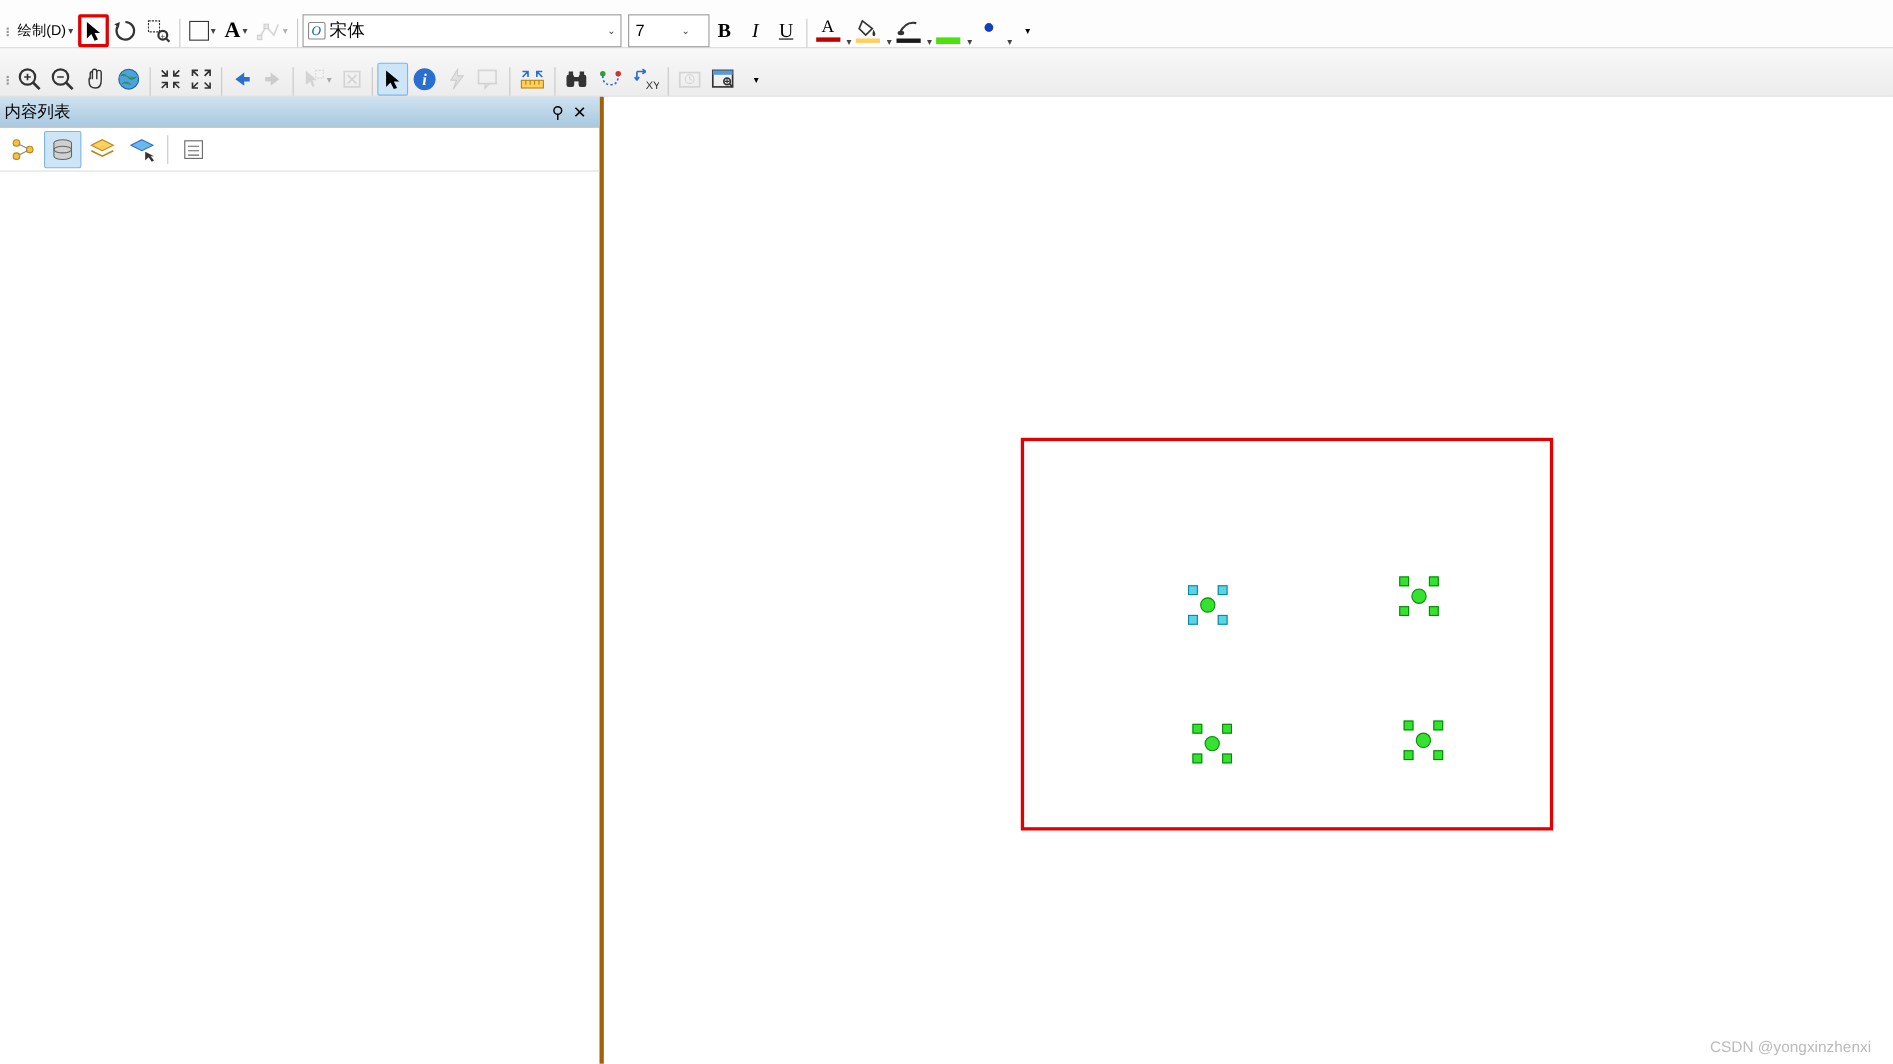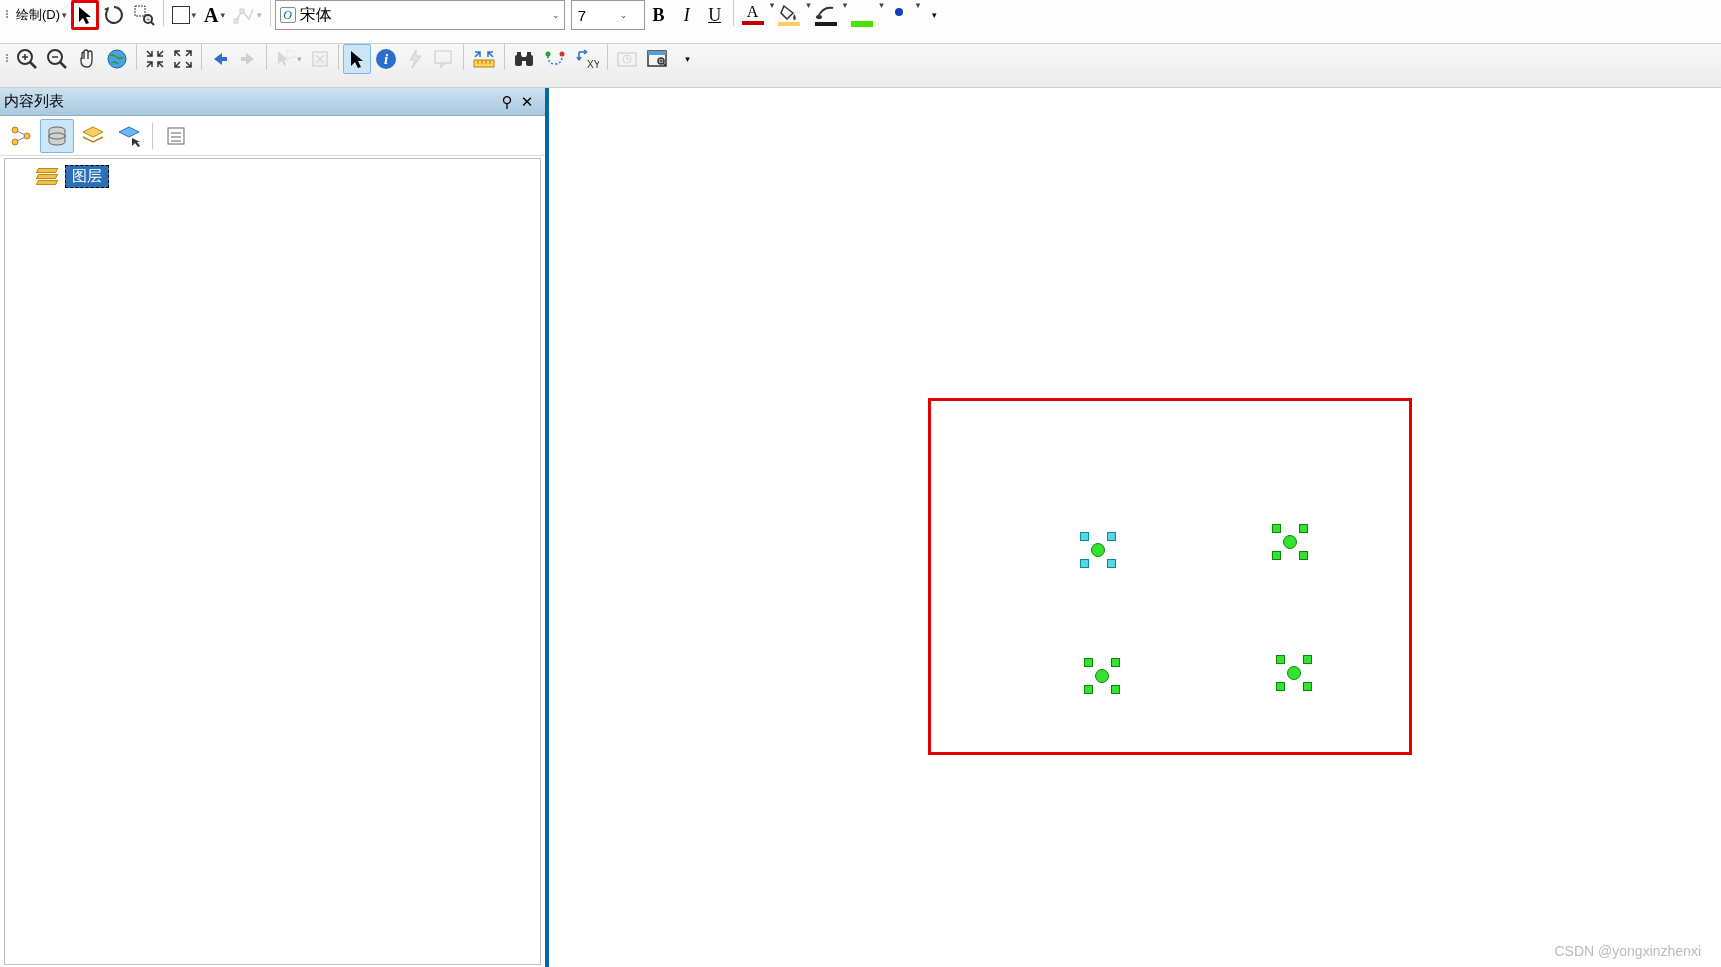--- a/index.html
+++ b/index.html
@@ -1,18 +1,18 @@
 <!DOCTYPE html>
 <html><head>
 <meta charset="utf-8">
 <style>
 * { box-sizing: border-box; margin: 0; padding: 0; }
 body { font-family: "Microsoft YaHei", "SimSun", sans-serif; font-size: 13px; background: #fff; overflow: hidden; }
 
-.toolbar-row { display: flex; align-items: flex-start; height: 44px; border-bottom: 1px solid #d0d0d0; padding: 0 4px; background: #fdfdfd; }
+.toolbar-row { display: flex; align-items: flex-end; height: 44px; border-bottom: 1px solid #d0d0d0; padding: 0 4px; background: #fdfdfd; }
 .toolbar-row:first-child { border-top: none; }
 .toolbar-row2 { background: linear-gradient(#f8f8f8,#ececec); }
 
 .grip { width: 6px; height: 28px; display:flex; flex-direction:column; justify-content:center; gap:1px; margin-right:2px;}
 .grip span { width:2px; height:2px; background:#999; margin-left:2px;}
 
 .tb-btn { display:flex; align-items:center; justify-content:center; min-width:28px; height:30px; padding:0 3px; border:1px solid transparent; border-radius:2px; cursor:pointer; position:relative;}
 .tb-btn.highlighted { border: 3px solid #e30000; padding:0 1px; }
 .tb-btn.active { background:#cde6f7; border-color:#7eb4ea;}
 .tb-btn.disabled { opacity:0.4; pointer-events:none;}
@@ -23,21 +23,21 @@
 .font-box .oicon { width:16px;height:16px; border:1px solid #888; display:flex;align-items:center;justify-content:center; font-style:italic; font-family:serif; color:#0066aa; font-size:12px; margin-right:4px; border-radius:2px;}
 .font-box input { border:none; outline:none; flex:1; font-size:16px;}
 .size-box { display:flex; align-items:center; height:30px; border:1px solid #999; background:#fff; width:74px; margin-left:6px; padding:0 6px;}
 .size-box input { border:none;outline:none;width:40px;font-size:15px;}
 
 .color-btn { display:flex; flex-direction:column; align-items:center; justify-content:center; min-width:30px;}
 .color-bar { width:22px; height:4px; margin-top:2px;}
 .shape-square { width:18px;height:18px;border:1px solid #333;}
 
 .main-area { display:flex; position:absolute; top:88px; bottom:0; left:0; right:0;}
-.sidebar { width:549px; display:flex; flex-direction:column; border-right: 4px solid #0369a1;}
+.sidebar { width:549px; display:flex; flex-direction:column; border-right: 4px solid #a16207;}
 .panel-title-bar { height:28px; background:linear-gradient(#cfe2f0,#a8c9e0); display:flex; align-items:center; padding:0 8px 0 4px; font-size:15px; color:#000; border-bottom:1px solid #9ab;}
 .panel-title-bar .spacer{flex:1;}
 .panel-title-bar .ctl { width:20px;text-align:center;cursor:pointer; font-size:15px;}
 .panel-toolbar { height:40px; display:flex;align-items:center; padding:0 4px; gap:2px; border-bottom:1px solid #ddd;}
 .panel-toolbar .tb-btn{min-width:34px;height:34px;}
 .toc-body { flex:1; border:1px solid #c0c0c0; margin:2px 4px; background:#fff; padding:6px;}
 .toc-item { display:flex; align-items:center; gap:6px; padding-left:24px;}
 .layers-stack { width:24px;height:18px; position:relative;}
 .layers-stack span{position:absolute;width:20px;height:5px;background:#f3c14b;border:1px solid #c08a1a;transform:skewX(-28deg);}
 .layers-stack span:nth-child(1){top:0;left:2px;}
@@ -357,30 +357,20 @@
       <div class="sep"></div>
       <div class="tb-btn">
           <svg width="22" height="22">
             <rect x="3" y="3" width="16" height="16" fill="none" stroke="#666"></rect>
             <line x1="6" y1="8" x2="16" y2="8" stroke="#666"></line>
             <line x1="6" y1="12" x2="16" y2="12" stroke="#666"></line>
             <line x1="6" y1="16" x2="16" y2="16" stroke="#666"></line>
           </svg>
         </div>
     </div>
-    <div class="toc-body">
-      <div class="toc-item">
-        <div class="layers-stack">
-            <span></span>
-            <span></span>
-            <span></span>
-          </div>
-        <span class="toc-label">图层</span>
-      </div>
-    </div>
   </div>
 
   <div class="canvas">
     <div class="red-box" id="redbox" style="left: 379px; top: 310px; width: 484px; height: 357px;"></div>
     <div id="markers">
         <div class="marker cyan" style="left: 549px; top: 462px;">
           <div class="sq tl"></div>
           <div class="sq tr"></div>
           <div class="sq bl"></div>
           <div class="sq br"></div>

